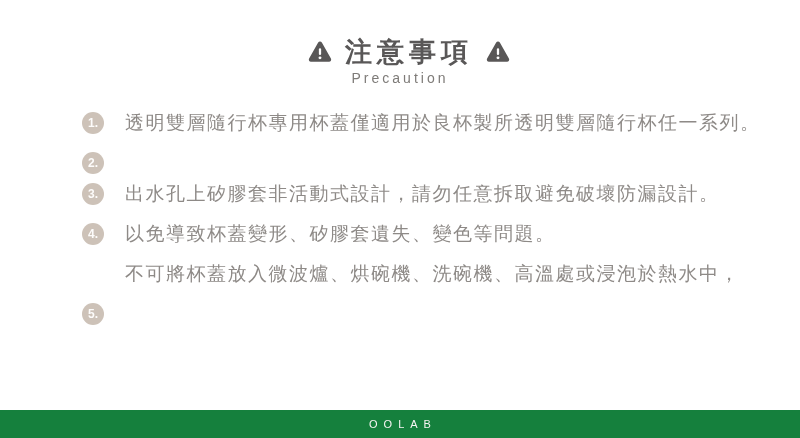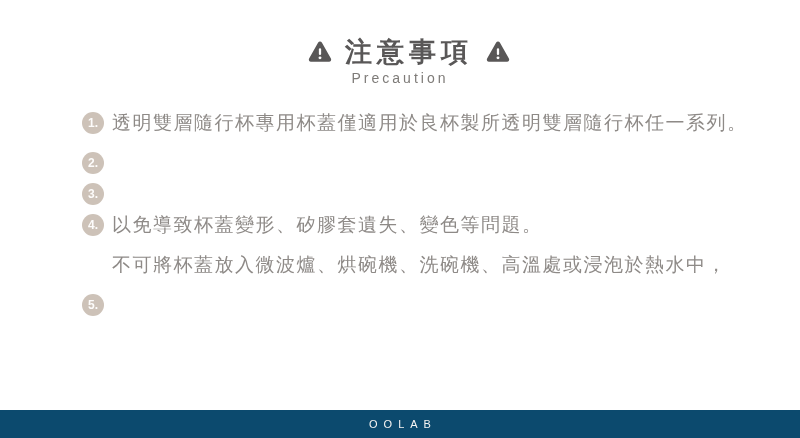--- a/index.html
+++ b/index.html
@@ -50,35 +50,35 @@
     margin-top: 9px;
     border-radius: 50%;
     background: #cdc2b8;
     color: #fdfcfb;
     font-size: 12px;
     line-height: 22px;
     text-align: center;
     font-weight: bold;
   }
   .item-text {
-    margin-left: 8px;
+    margin-left: 21px;
     font-size: 19px;
     color: #8e8a87;
     line-height: 40px;
     letter-spacing: 1.5px;
     white-space: nowrap;
   }
   
   .footer-bar {
     position: absolute;
     left: 0;
     bottom: 0;
     width: 100%;
     height: 28px;
-    background: #0c4a6e;
+    background: #15803d;
     display: flex;
     align-items: center;
     justify-content: center;
   }
   .brand {
     color: #f7f5f3;
     font-size: 11px;
     letter-spacing: 6px;
     padding-left: 6px; 
   }
@@ -117,20 +117,23 @@
         <div>透明雙層隨行杯專用杯蓋僅適用於良杯製所透明雙層隨行杯任一系列。</div>
       </div>
     </div>
 
     <div class="item">
       <div class="badge">2.</div>
     </div>
 
     <div class="item">
       <div class="badge">3.</div>
+      <div class="item-text">
+        <div>出水孔上矽膠套非活動式設計，請勿任意拆取避免破壞防漏設計。</div>
+      </div>
     </div>
 
     <div class="item">
       <div class="badge">4.</div>
       <div class="item-text">
         <div>以免導致杯蓋變形、矽膠套遺失、變色等問題。</div>
         <div>不可將杯蓋放入微波爐、烘碗機、洗碗機、高溫處或浸泡於熱水中，</div>
       </div>
     </div>
 

